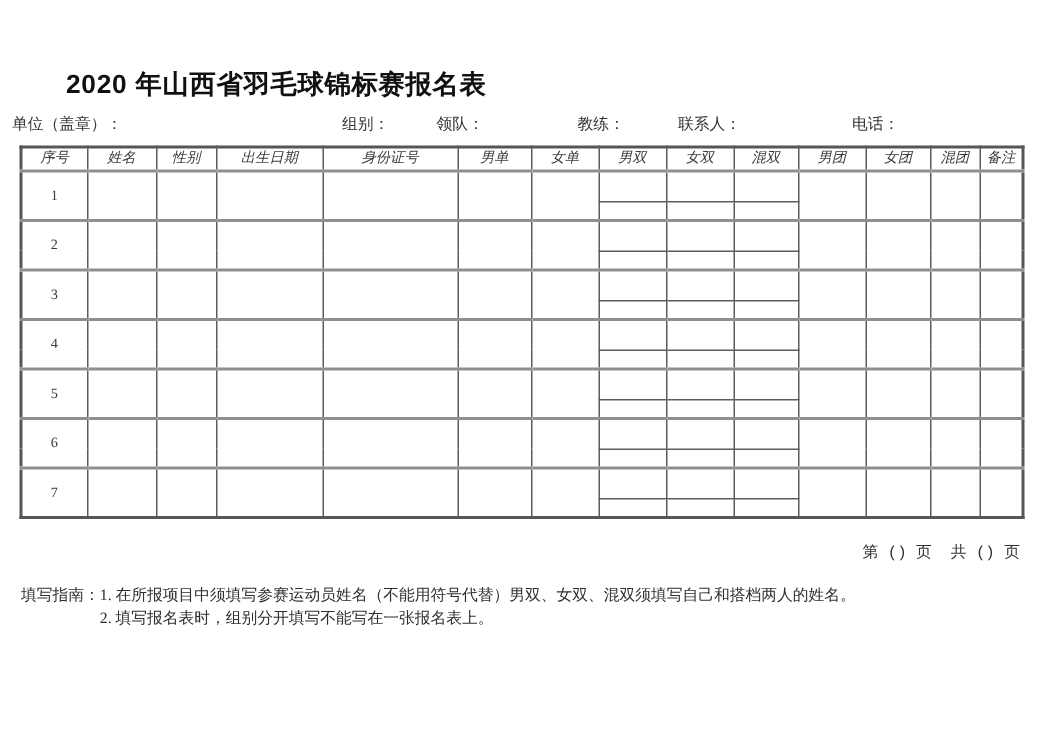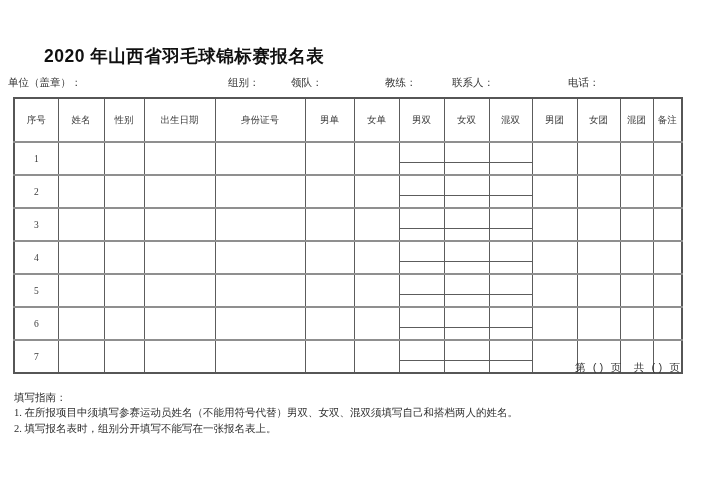--- a/index.html
+++ b/index.html
@@ -38,37 +38,37 @@
   table.reg th, table.reg td{
     border:1px solid #5c5c5c;
     padding:0;
     font-weight:normal;
     font-size:9.5px;
     color:#3a3a3a;
     text-align:center;
     vertical-align:middle;
     overflow:hidden;
   }
-  table.reg thead tr{height:44px;}
+  table.reg thead tr{height:16px;font-style:italic;}
   table.reg thead th{border-bottom:2px solid #8f8f8f;line-height:1.15;}
   th.th-remark{word-break:break-all;padding:0 9px;}
   tr.sub-a{height:20px;}
   tr.sub-b{height:13px;}
   tr.sub-a td{border-top:2px solid #8f8f8f;}
   td.c-no{color:#4a4a4a;font-size:9.5px;}
 
   .pagination{
     position:absolute;top:361px;right:22px;
     font-size:10.5px;color:#333;
     white-space:pre;
     font-family:Liberation Mono, monospace;
   }
   .notes{
     position:absolute;left:14px;top:390px;width:660px;
-    display:flex;flex-direction:column;
+    display:flex;flex-direction:row;
     font-size:10.5px;line-height:15.3px;color:#2e2e2e;
   }
   .notes .notes-label{flex:0 0 auto;white-space:nowrap;}
   .notes .notes-items{flex:1;}
   .notes .note-item{white-space:nowrap;}
 </style>
 </head>
 <body>
 
 <div class="page">

